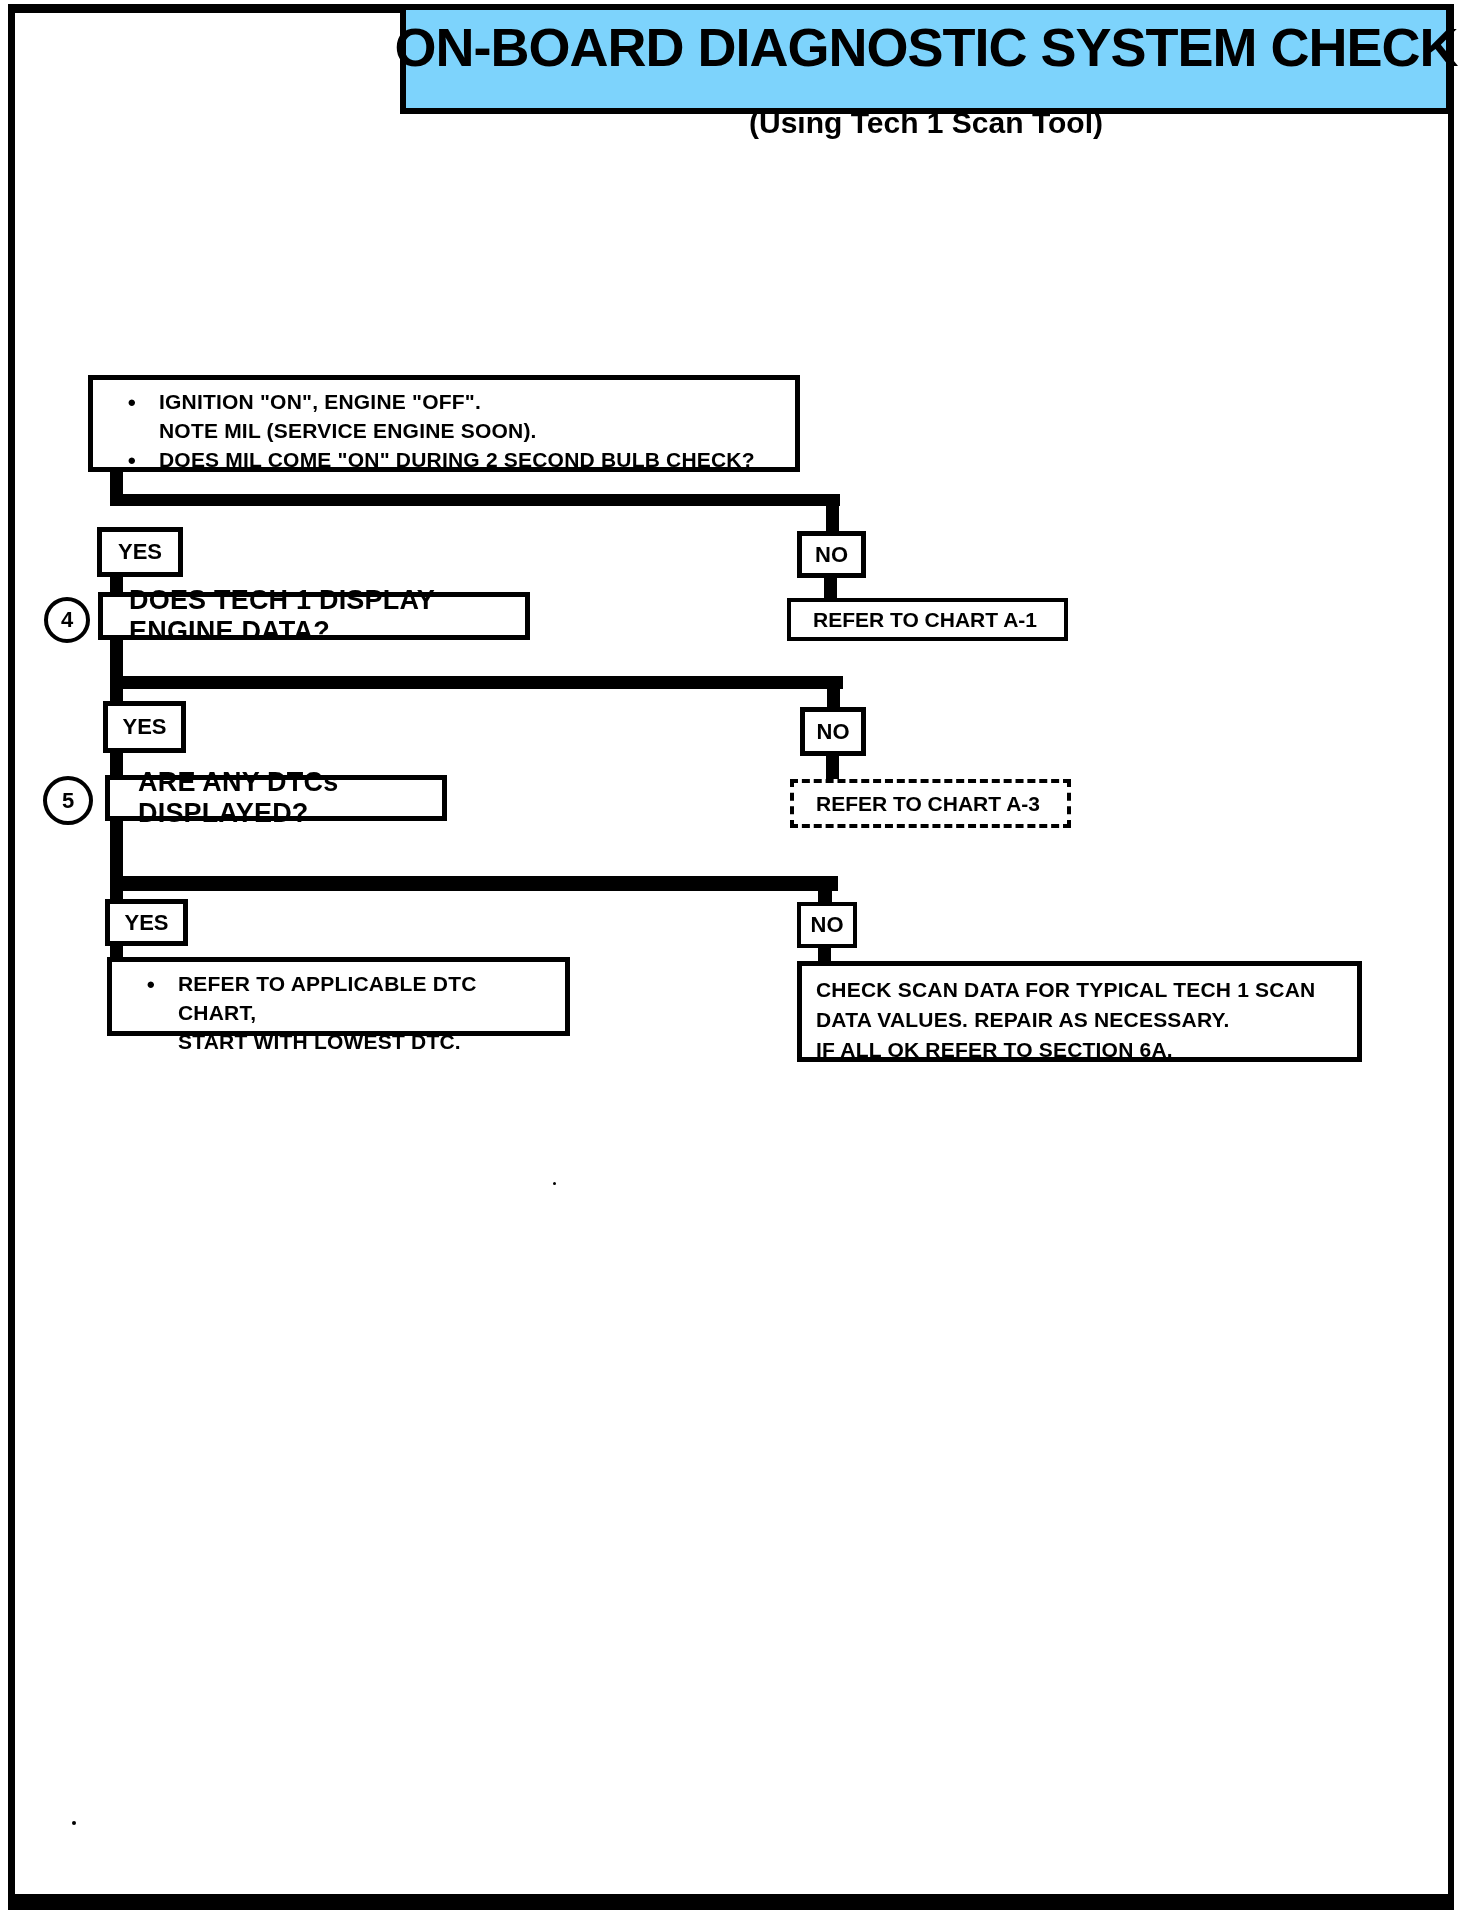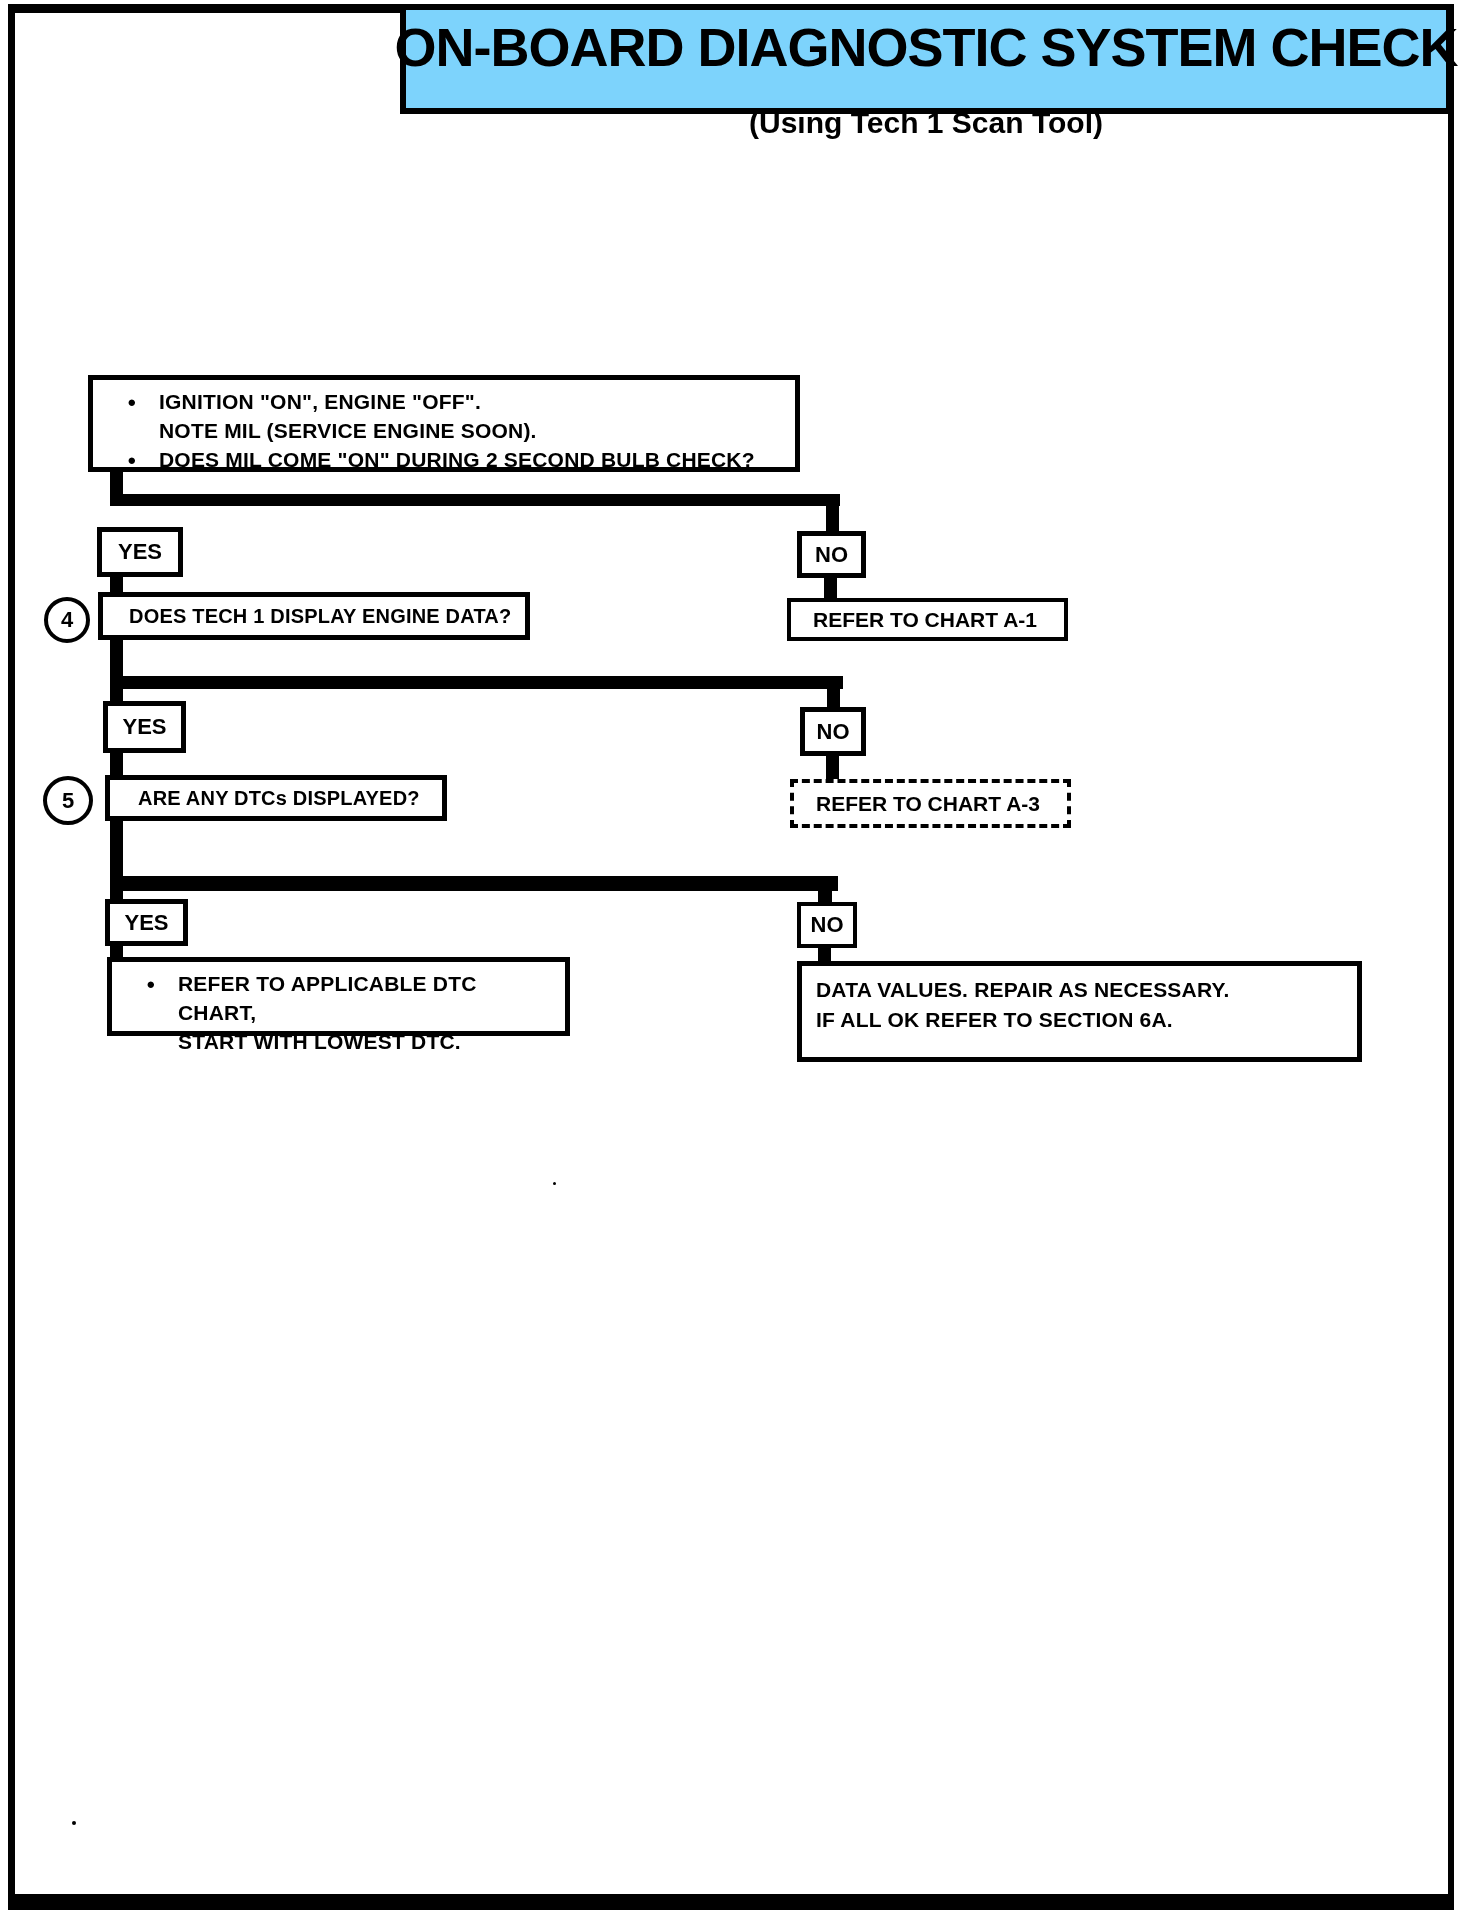--- a/index.html
+++ b/index.html
@@ -56,21 +56,21 @@
   .label-box{
     border:5px solid #000;
     display:flex;align-items:center;justify-content:center;
     font-size:22px;
     background:#fff;
   }
   .q-box{
     border:5px solid #000;
     display:flex;align-items:center;
     padding-left:26px;
-    font-size:20px;
+    font-size:27px;
     letter-spacing:0.2px;
     background:#fff;
   }
   .ref-box{
     border:4px solid #000;
     display:flex;align-items:center;
     padding-left:22px;
     font-size:21px;
     background:#fff;
   }
@@ -171,20 +171,21 @@
   <div class="abs ink" style="left:818px;top:946px;width:13px;height:17px;"></div>
 
   <div class="abs fbox bullet-grid" style="left:107px;top:957px;width:463px;height:79px;">
     <div class="bullet-cell">●</div>
     <div>REFER TO APPLICABLE DTC CHART,</div>
     <div class="bullet-cell"></div>
     <div>START WITH LOWEST DTC.</div>
   </div>
 
   <div class="abs fbox text-pad" style="left:797px;top:961px;width:565px;height:101px;line-height:30px;">
+    <div>CHECK SCAN DATA FOR TYPICAL TECH 1 SCAN</div>
     <div>DATA VALUES. REPAIR AS NECESSARY.</div>
     <div>IF ALL OK REFER TO SECTION 6A.</div>
   </div>
 
   <div class="abs speck" style="left:72px;top:1821px;width:4px;height:4px;"></div>
   <div class="abs speck" style="left:553px;top:1182px;width:3px;height:3px;"></div>
 
 </div>
 
 </body></html>

